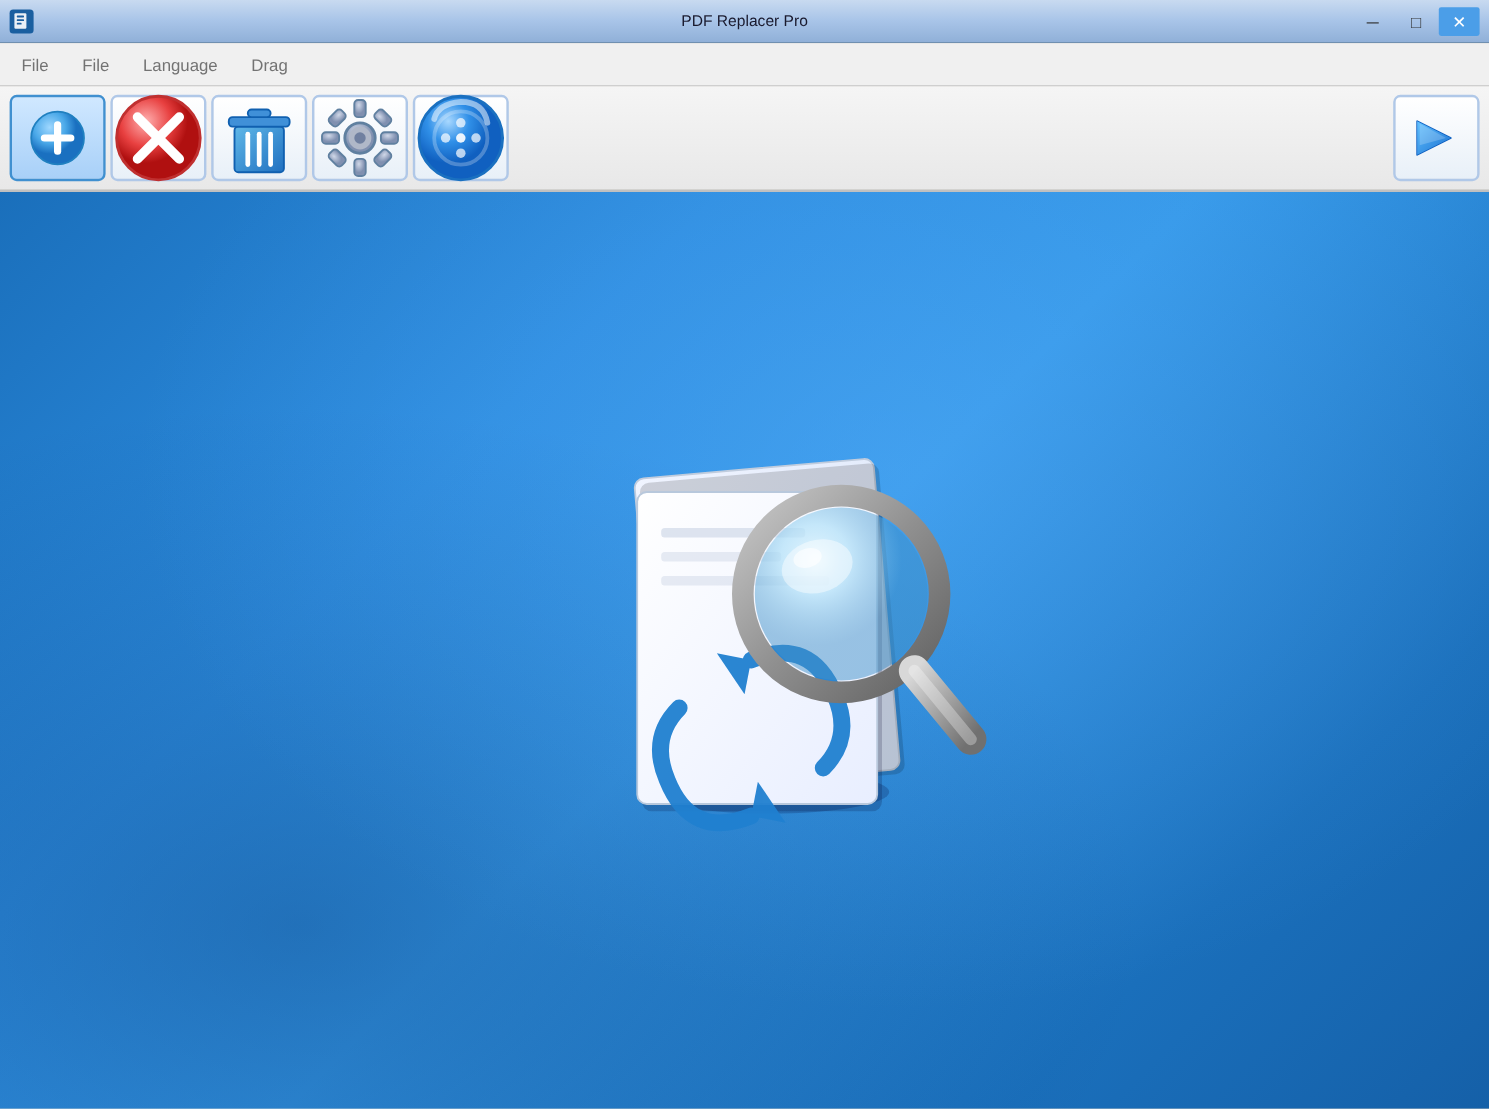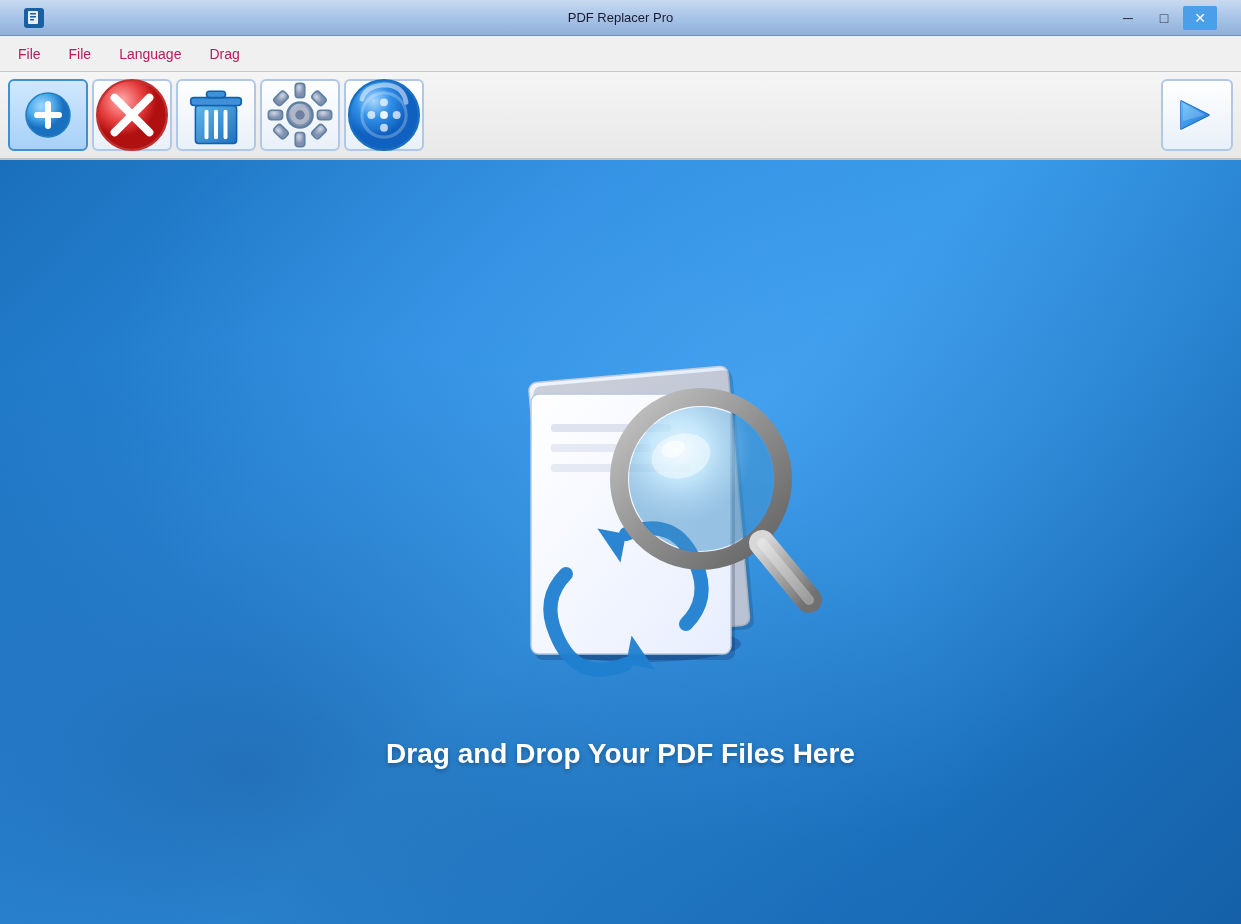--- a/index.html
+++ b/index.html
@@ -12,21 +12,21 @@
       overflow: hidden;
     }
 
     
     .title-bar {
       background: linear-gradient(to bottom, #c8daf0, #a8c4e8, #90b0d8);
       height: 36px;
       display: flex;
       align-items: center;
       justify-content: space-between;
-      padding: 0 24px;
+      padding: 0 8px;
       border-bottom: 1px solid #7090b0;
     }
 
     .title-bar-left {
       display: flex;
       align-items: center;
       gap: 6px;
     }
 
     .app-icon {
@@ -77,21 +77,21 @@
       height: 36px;
       display: flex;
       align-items: center;
       padding: 0 4px;
       border-bottom: 1px solid #c8c8c8;
     }
 
     .menu-item {
       padding: 4px 14px;
       font-size: 14px;
-      color: #be185d;
+      color: #737373;
       cursor: pointer;
       border-radius: 3px;
     }
 
     
     .toolbar {
       background: linear-gradient(to bottom, #f5f5f5, #e8e8e8);
       height: 88px;
       display: flex;
       align-items: center;
@@ -389,14 +389,13 @@
       <circle cx="290" cy="165" r="72" fill="url(#lensGrad)"></circle>
 
       <ellipse cx="270" cy="142" rx="30" ry="22" fill="rgba(255,255,255,0.45)" transform="rotate(-15, 270, 142)"></ellipse>
       <ellipse cx="262" cy="135" rx="12" ry="8" fill="rgba(255,255,255,0.6)" transform="rotate(-15, 262, 135)"></ellipse>
 
       <line x1="351" y1="229" x2="398" y2="286" stroke="url(#handleGrad)" stroke-width="26" stroke-linecap="round"></line>
       <line x1="351" y1="229" x2="398" y2="286" stroke="rgba(255,255,255,0.3)" stroke-width="10" stroke-linecap="round"></line>
     </svg>
   </div>
 
-  <div class="drop-text">Drag and Drop Your PDF Files Here</div>
 </div>
 
 </body></html>

